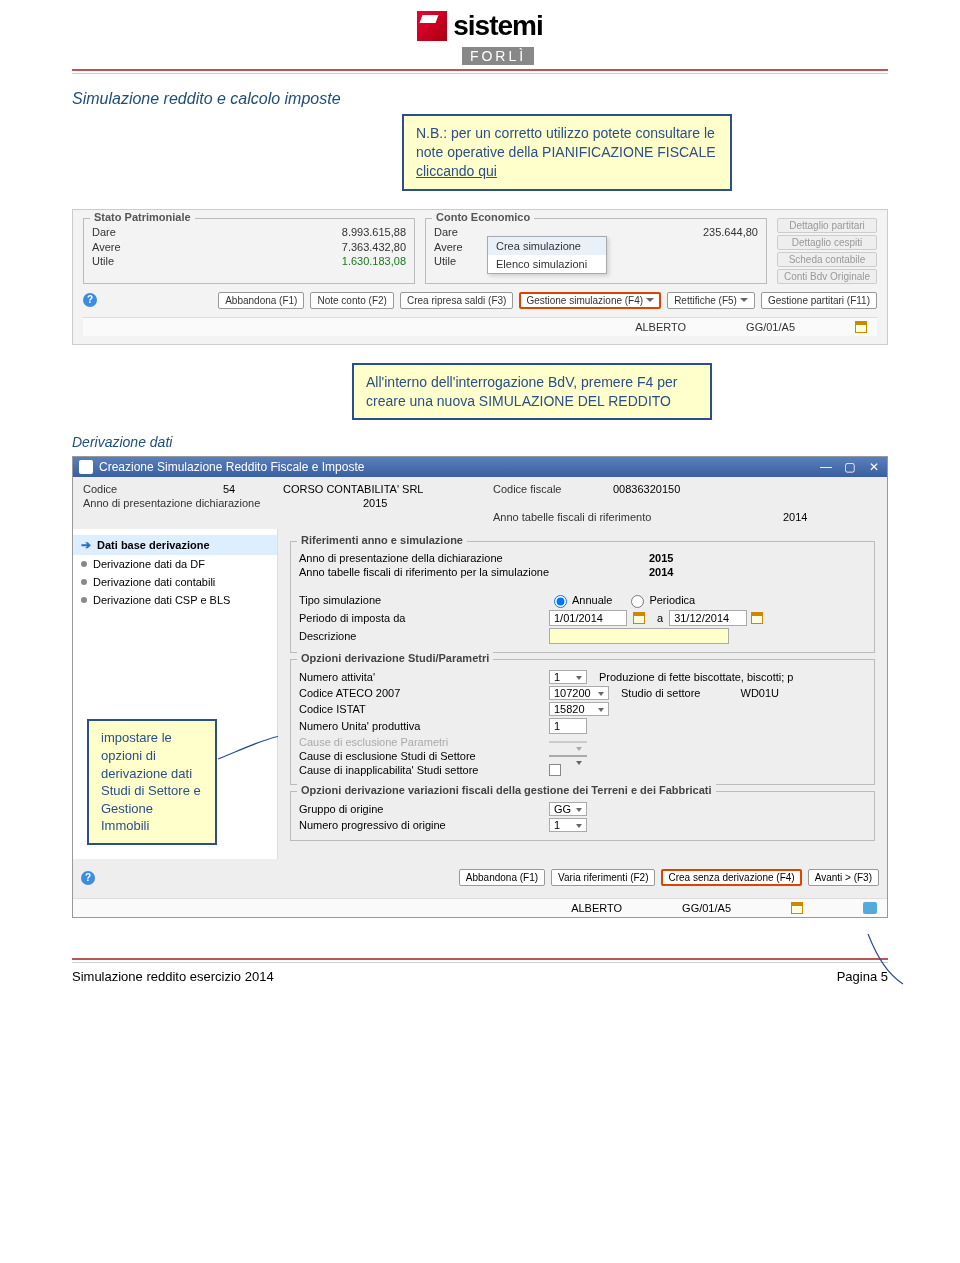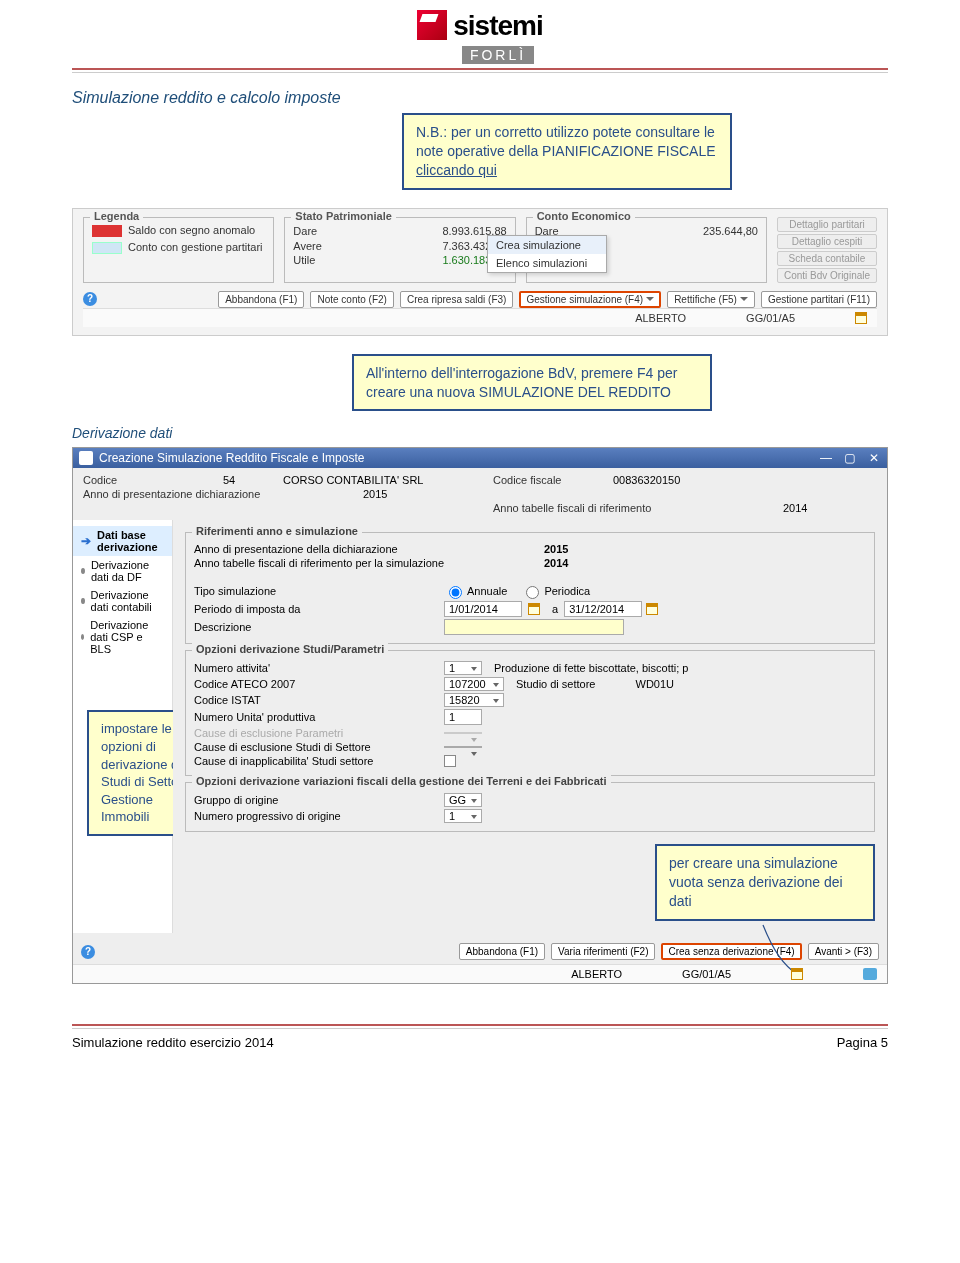--- a/index.html
+++ b/index.html
@@ -1,19 +1,19 @@
 <!DOCTYPE html>
 <html><head>
 <meta charset="utf-8">
 <style>
   * { box-sizing: border-box; }
   body { margin: 0; font-family: Arial, sans-serif; background: #fff; width: 960px; }
   .page { padding: 0 72px 20px 72px; position: relative; }
   .header-logo { text-align: center; margin: 10px 0 4px; }
-  .logo-box { display: inline-flex; gap: 6px; }
+  .logo-box { display: inline-flex; align-items: center; gap: 6px; }
   .logo-sq { width: 30px; height: 30px; background: linear-gradient(135deg,#e03,#a01); position: relative; }
   .logo-sq::after { content:''; position:absolute; left:4px; top:4px; width:16px; height:8px; background:#fff; transform:skewX(-20deg); }
   .logo-text { font-size: 28px; font-weight: bold; color: #000; letter-spacing: -1px; }
   .logo-sub { display:inline-block; background:#888; color:#fff; font-size:14px; padding:1px 8px; letter-spacing:3px; margin-left: 36px; margin-top:2px; }
   .hr-thick { border:0; border-top:2px solid #b55; margin: 2px 0 0 0; }
   .hr-thin { border:0; border-top:1px solid #ccc; margin: 2px 0 16px 0; }
   .doc-title { color:#1f4e79; font-style:italic; font-size:16px; margin:4px 0 12px 0; }
   .callout { background:#ffffcc; border:2px solid #2a4f8a; border-radius:0; padding:8px 12px; color:#2a4f8a; font-size:14px; line-height:1.35; }
   .callout-top { width:330px; margin-left:330px; margin-top:-6px; }
   .callout .link { text-decoration:underline; }
@@ -35,21 +35,21 @@
   .mini-menu { position:absolute; right:280px; top:26px; background:#fff; border:1px solid #aaa; font-size:11px; width:120px; box-shadow:2px 2px 4px rgba(0,0,0,.15); }
   .mini-menu div { padding:3px 8px; }
   .mini-menu div:first-child { background:#e8f0fa; }
   .side-btn { font-size:10px; color:#999; background:#eee; border:1px solid #ccc; padding:1px 4px; width:100px; text-align:center; border-radius:2px; }
   .help-icon { display:inline-block; width:14px; height:14px; border-radius:50%; background:#3b8de1; color:#fff; font-size:10px; text-align:center; line-height:14px; font-weight:bold; }
   .toolbar { margin-top:8px; display:flex; gap:6px; align-items:center; }
   .toolbar .spacer { flex:1; }
   .btn { background:#fff; border:1px solid #999; font-size:10px; padding:2px 6px; border-radius:2px; display:flex; align-items:center; gap:3px; }
   .btn.red-ring { border:2px solid #d40; padding:1px 5px; }
   .drop { width:0; height:0; border-left:4px solid transparent; border-right:4px solid transparent; border-top:4px solid #666; }
-  .status-bar { margin-top:0; background:#fafafa; border-top:1px solid #ddd; font-size:11px; display:flex; justify-content:flex-end; gap:60px; padding:3px 10px; align-items:center; }
+  .status-bar { margin-top:8px; background:#fafafa; border-top:1px solid #ddd; font-size:11px; display:flex; justify-content:flex-end; gap:60px; padding:3px 10px; align-items:center; }
   .cal-icon { display:inline-block; width:12px; height:12px; border:1px solid #c80; background:#ffd; position:relative; }
   .cal-icon::before { content:''; position:absolute; top:0; left:0; right:0; height:3px; background:#c80; }
   .callout-mid { width:360px; margin:18px 0 14px 280px; }
   .doc-sub { color:#1f4e79; font-style:italic; font-size:14px; margin-bottom:6px; }
   .window { border:1px solid #999; background:#eee; font-size:11px; }
   .titlebar { background:linear-gradient(#5a7fbf,#3a5f9f); color:#fff; display:flex; align-items:center; padding:3px 6px; font-size:12px; }
   .titlebar .title-text { flex:1; }
   .win-ctrl { display:inline-flex; gap:10px; }
   .win-ctrl span { width:14px; text-align:center; cursor:default; }
   .header-fields { background:#eee; padding:6px 10px; display:grid; grid-template-columns: 140px 60px 210px 120px 170px 80px; row-gap:2px; align-items:center; }
@@ -98,25 +98,20 @@
   <hr class="hr-thin">
 
   <div class="doc-title">Simulazione reddito e calcolo imposte</div>
 
   <div class="callout callout-top">
     <span>N.B.: per un corretto utilizzo potete consultare le note operative della PIANIFICAZIONE FISCALE </span><span class="link">cliccando qui</span>
   </div>
 
   <div class="panel panel1">
     <div class="row">
-      <div class="fieldset leg-col">
-        <span class="legend">Legenda</span>
-        <div><span class="swatch red"></span><span>Saldo con segno anomalo</span></div>
-        <div style="margin-top:4px;"><span class="swatch blue"></span><span>Conto con gestione partitari</span></div>
-      </div>
       <div class="fieldset sp-col">
         <span class="legend">Stato Patrimoniale</span>
         <div class="kv">
             <span>Dare</span>
             <span class="v">8.993.615,88</span>
           </div>
         <div class="kv">
             <span>Avere</span>
             <span class="v">7.363.432,80</span>
           </div>
@@ -312,21 +307,20 @@
           <div class="form-row">
               <span class="lbl">Gruppo di origine</span>
             <span class="sel" style="width:38px;">GG</span>
             </div>
           <div class="form-row">
               <span class="lbl">Numero progressivo di origine</span>
             <span class="sel" style="width:38px;">1</span>
             </div>
         </div>
 
-        <div class="callout callout-bot">per creare una simulazione vuota senza derivazione dei dati</div>
         <svg class="conn" style="left:580px; top:400px;" width="60" height="60">
           <path class="pointer-line" d="M10 5 C 20 30, 30 45, 45 55"></path>
         </svg>
       </div>
     </div>
 
     <div class="footer-bar">
       <span class="help-icon">?</span>
       <span class="spacer"></span>
       <span class="btn">

